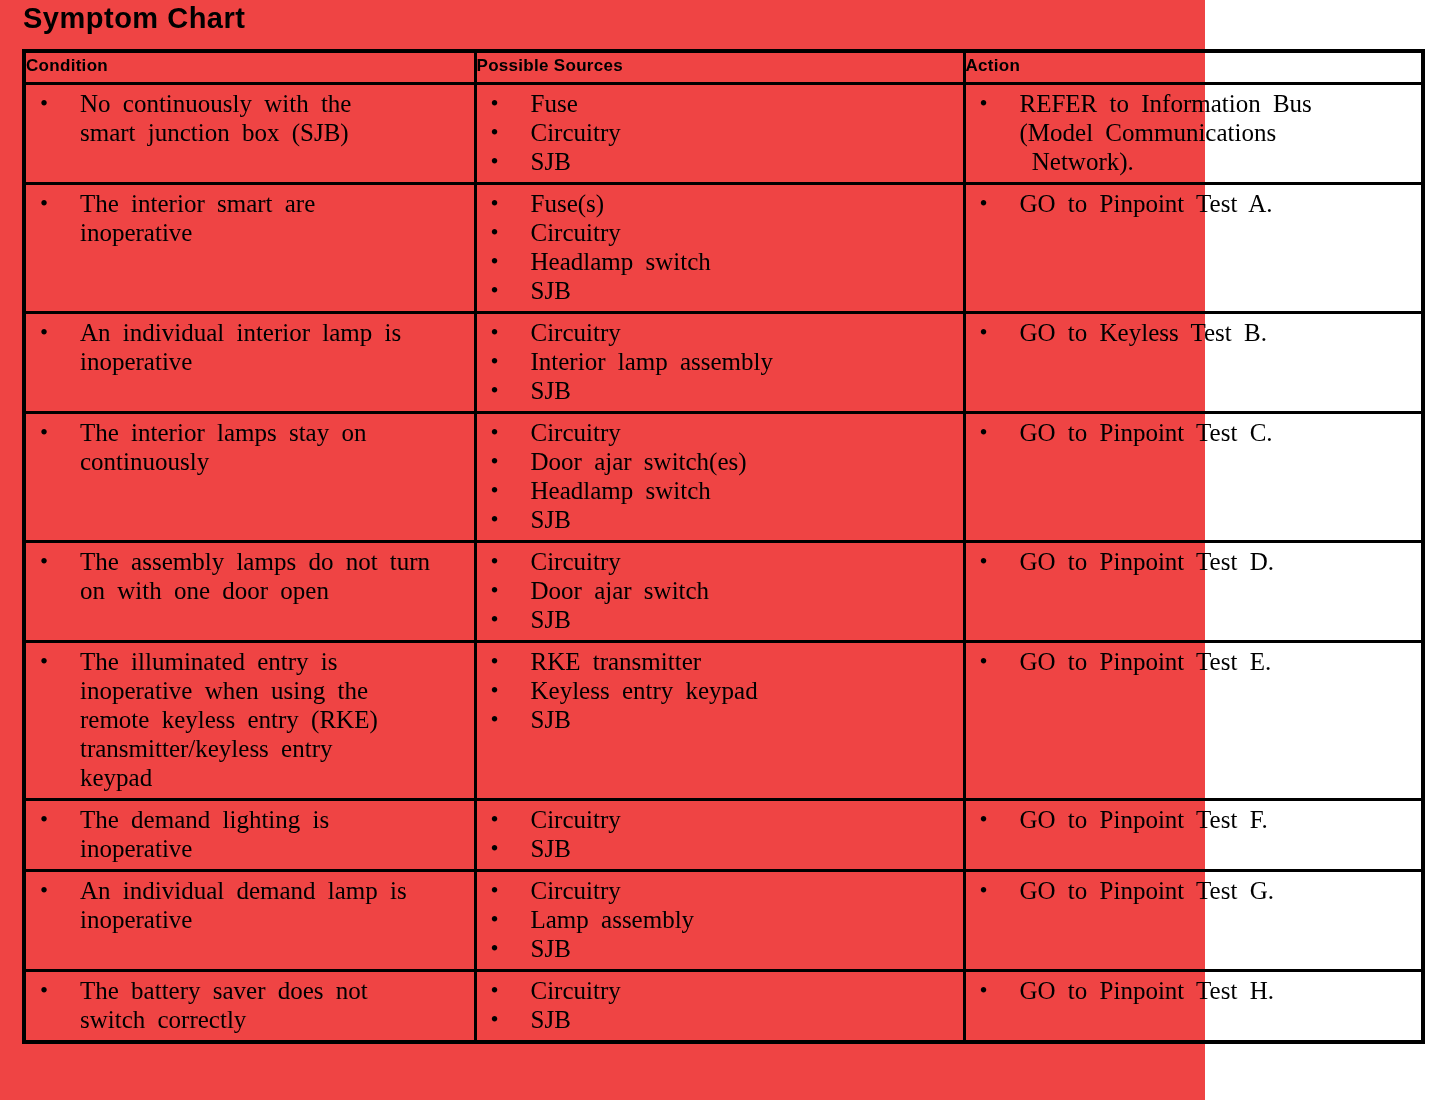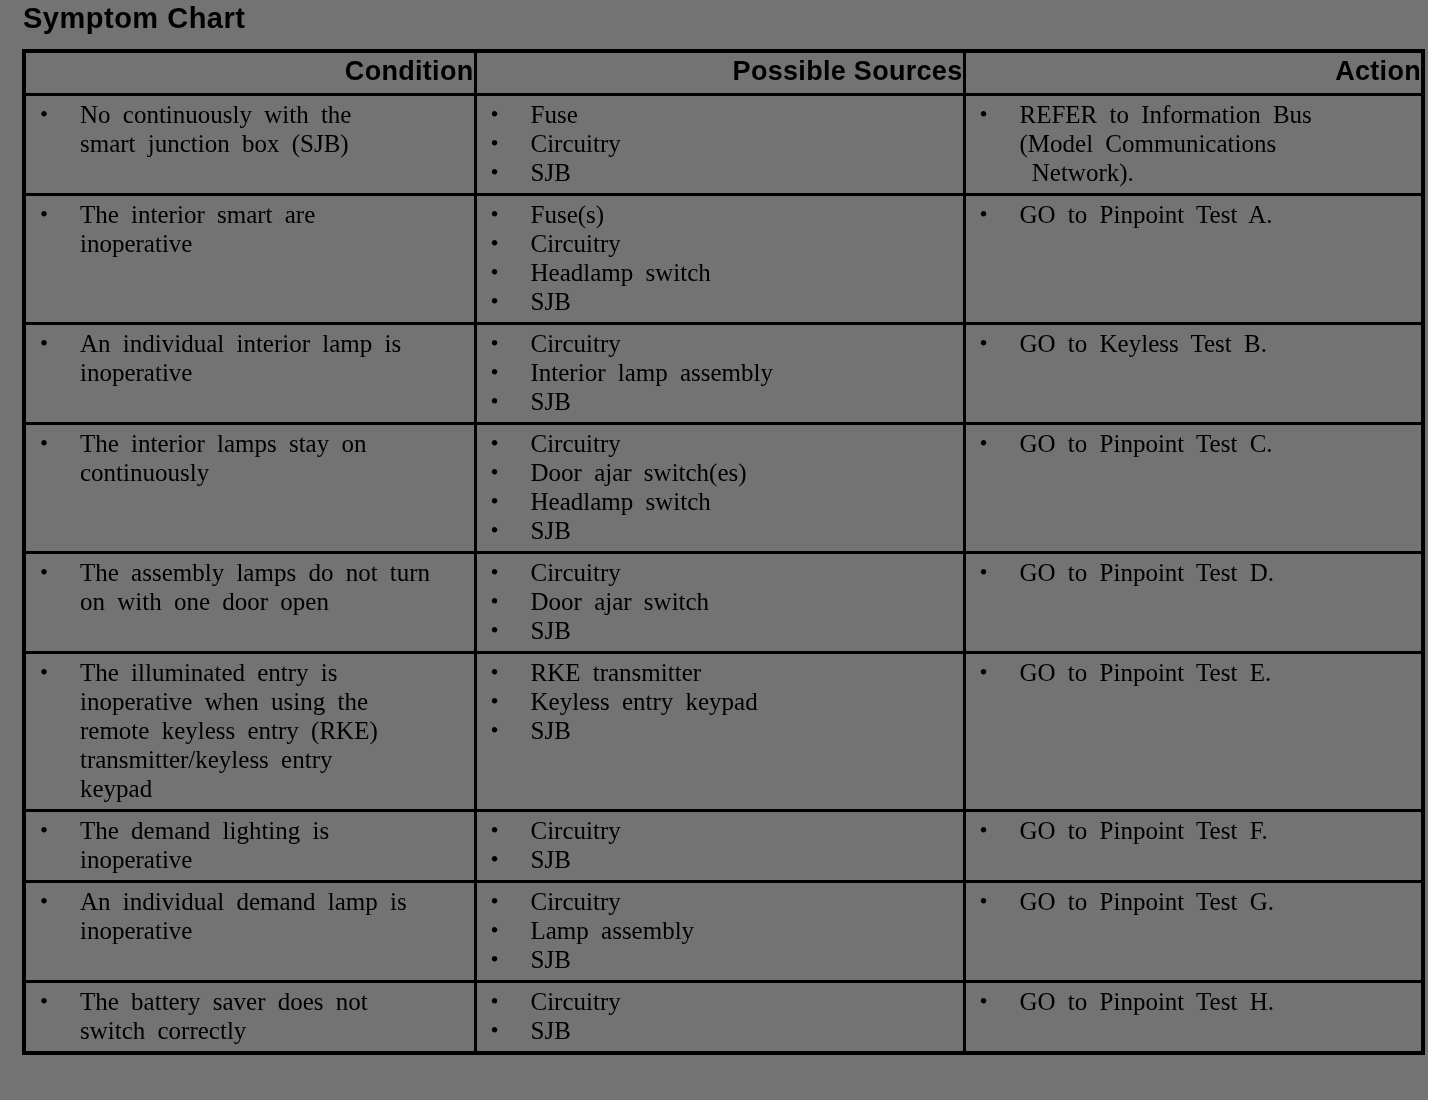--- a/index.html
+++ b/index.html
@@ -3,21 +3,21 @@
 <meta charset="utf-8">
 <style>
   html, body {
     margin: 0; padding: 0;
     background: #ffffff;
     width: 1456px; height: 1100px;
     font-family: "Liberation Serif", "DejaVu Serif", serif;
     color: #000000;
     overflow: hidden;
   }
-  .page { position: relative; width: 1428px; height: 1100px; background:#737373; }
+  .page { position: relative; width: 1205px; height: 1100px; background:#ef4444; }
   .title {
     position: absolute; left: 23px; top: 2px;
     margin: 0;
     font-family: "Liberation Sans", "DejaVu Sans", sans-serif;
     font-weight: bold;
     font-size: 29px;
     letter-spacing: 0.5px;
     color: #000000;
   }
   table.symptom-table {
@@ -27,22 +27,22 @@
     table-layout: fixed;
     border: 4px solid #000000;
   }
   col.c1 { width: 451px; }
   col.c2 { width: 489px; }
   col.c3 { width: 459px; }
   th {
     border: 3px solid #000000;
     font-family: "Liberation Sans", "DejaVu Sans", sans-serif;
     font-weight: bold;
-    font-size: 27px;
-    text-align: right;
+    font-size: 17px;
+    text-align: left;
     padding: 3px 0 6px 0;
     letter-spacing: 0.3px;
   }
   td {
     border: 3px solid #000000;
     vertical-align: top;
     padding: 4px 12px 6px 14px;
     font-size: 25px;
     line-height: 29px;
   }

